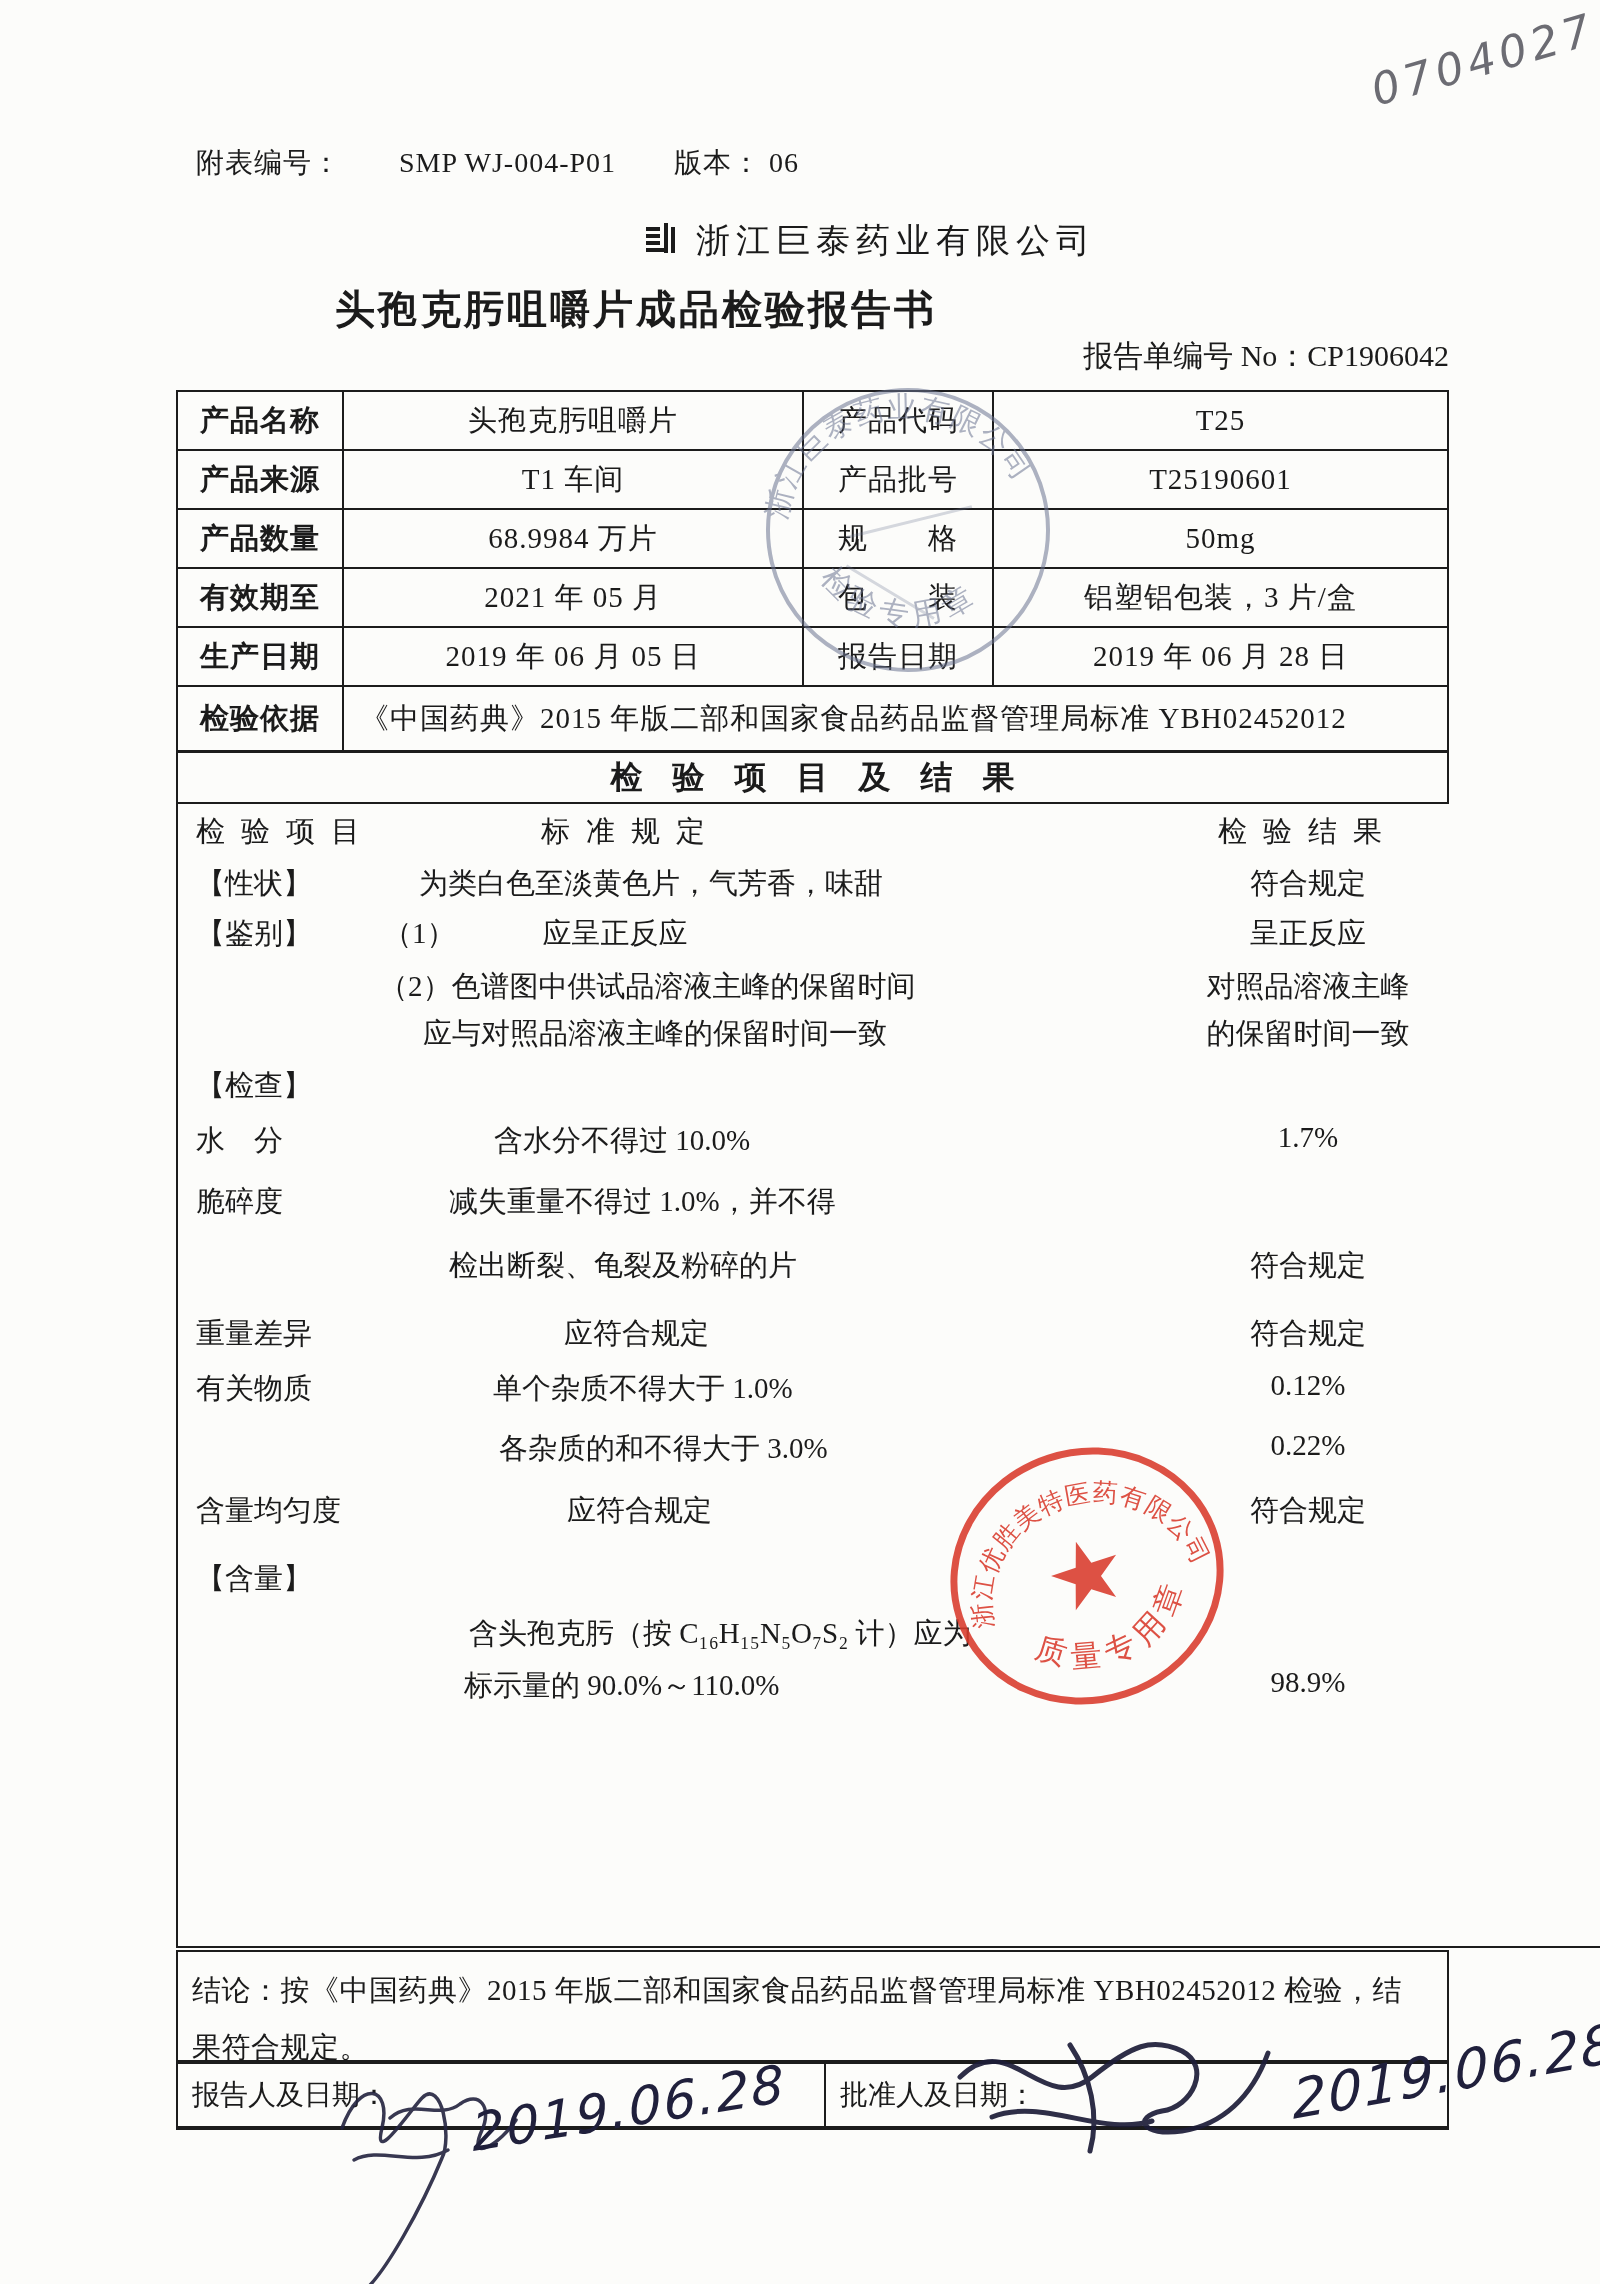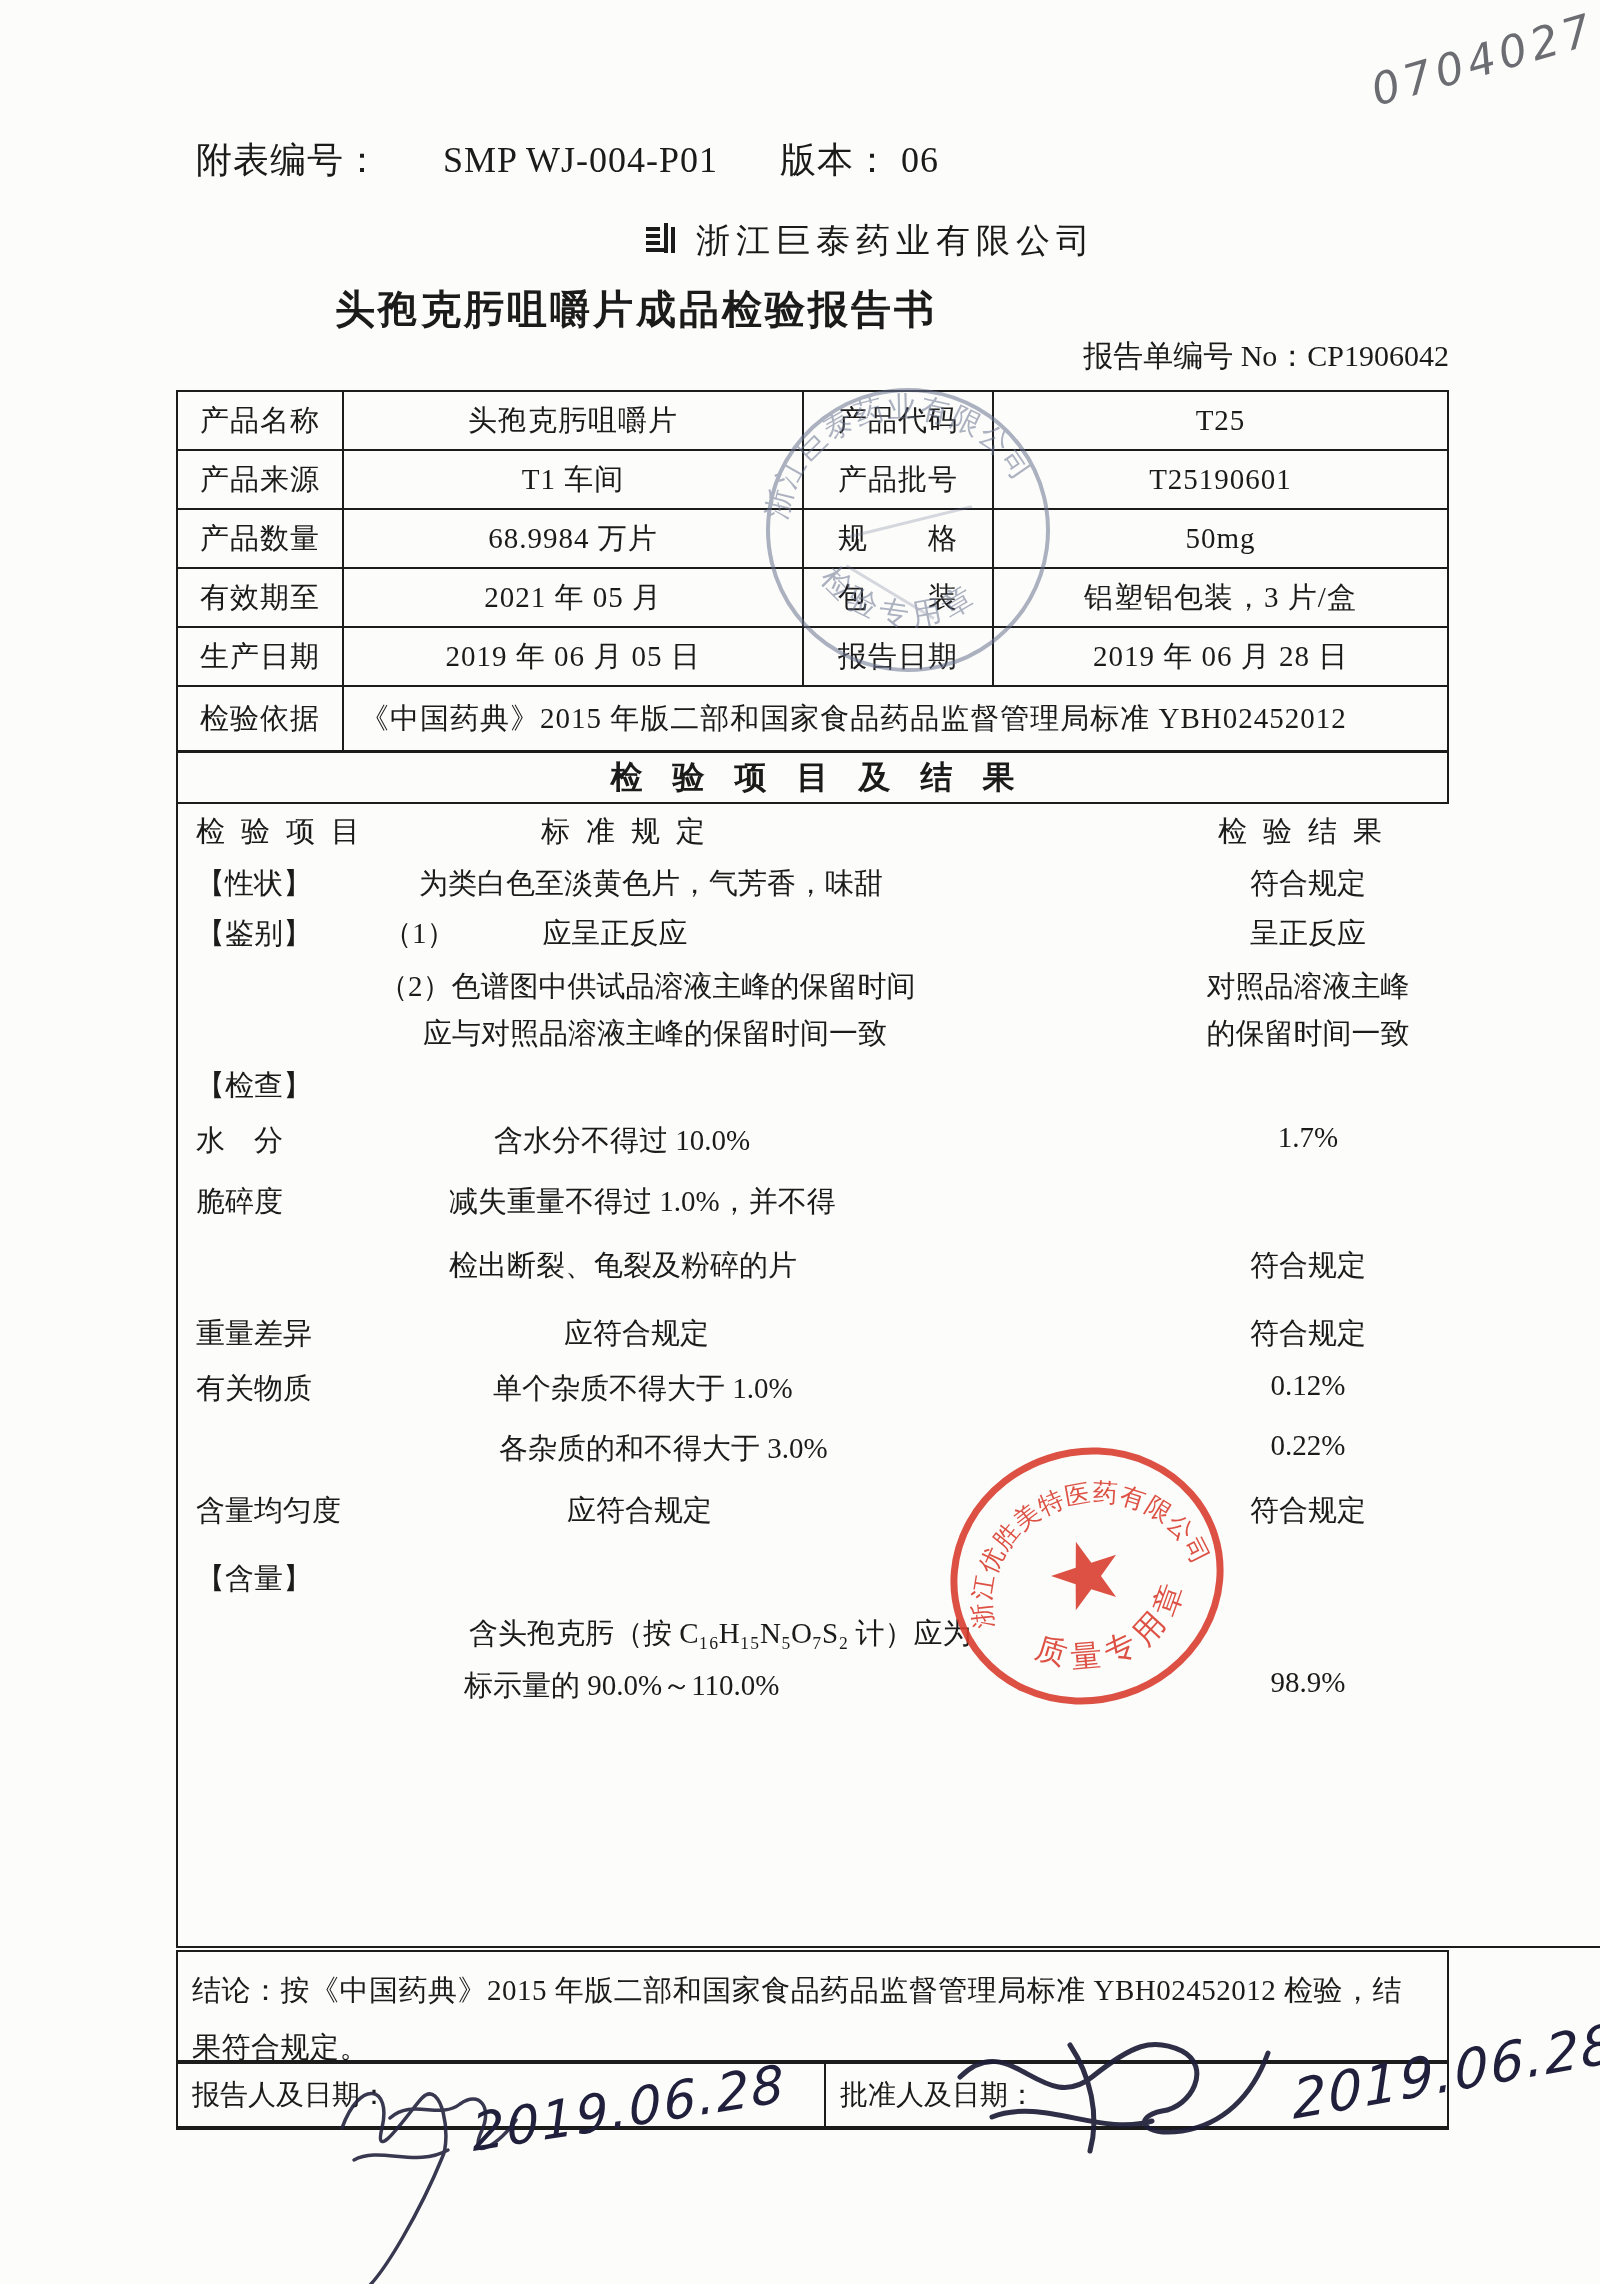--- a/index.html
+++ b/index.html
@@ -8,38 +8,38 @@
     background:#fcfcfa;color:#1b1b1b;overflow:hidden;
     font-family:"Liberation Serif","DejaVu Serif",serif;
   }
   
   .hw-number{
     position:absolute;left:1368px;top:34px;width:230px;
     font-family:"DejaVu Sans",sans-serif;font-style:italic;
     font-size:44px;color:#53535c;letter-spacing:5px;
     transform:rotate(-16deg);opacity:.85;
   }
-  .form-line{position:absolute;left:196px;top:136px;font-size:36px;letter-spacing:1px;}
+  .form-line{position:absolute;left:196px;top:144px;font-size:28px;letter-spacing:1px;}
   .form-line .gap{display:inline-block;width:42px;}
   .company-line{position:absolute;left:0;top:218px;width:1600px;text-align:center;font-size:34px;letter-spacing:6px;}
   .company-line .inner{display:inline-flex;align-items:center;gap:16px;transform:translateX(70px);}
   .doc-title{position:absolute;left:0;top:282px;width:1272px;text-align:center;font-size:40px;font-weight:bold;letter-spacing:3px;}
   .report-no{position:absolute;left:0;top:336px;width:1449px;text-align:right;font-size:30px;}
   
   .info-table{
     position:absolute;left:176px;top:390px;width:1273px;
     border:2px solid #1c1c1c;box-sizing:border-box;background:transparent;
   }
   .it-row{display:grid;grid-template-columns:164px 460px 190px 1fr;border-top:2px solid #1c1c1c;}
   .it-row:first-child{border-top:none;}
   .it-cell{
     height:57px;display:flex;align-items:center;justify-content:center;
     font-size:29px;border-left:2px solid #1c1c1c;box-sizing:border-box;letter-spacing:1px;
   }
-  .it-cell:first-child{border-left:none;}
+  .it-cell:first-child{border-left:none;font-weight:bold;}
   .it-basis{display:grid;grid-template-columns:164px 1fr;border-top:2px solid #1c1c1c;}
   .it-basis .it-cell{height:63px;}
   .it-basis .it-val{justify-content:flex-start;padding-left:16px;}
   
   .section-box{
     position:absolute;left:176px;top:750px;width:1273px;height:54px;
     border:2px solid #1c1c1c;border-top-width:3px;box-sizing:border-box;
     display:flex;align-items:center;justify-content:center;
     font-size:32px;font-weight:bold;letter-spacing:30px;text-indent:30px;
   }

